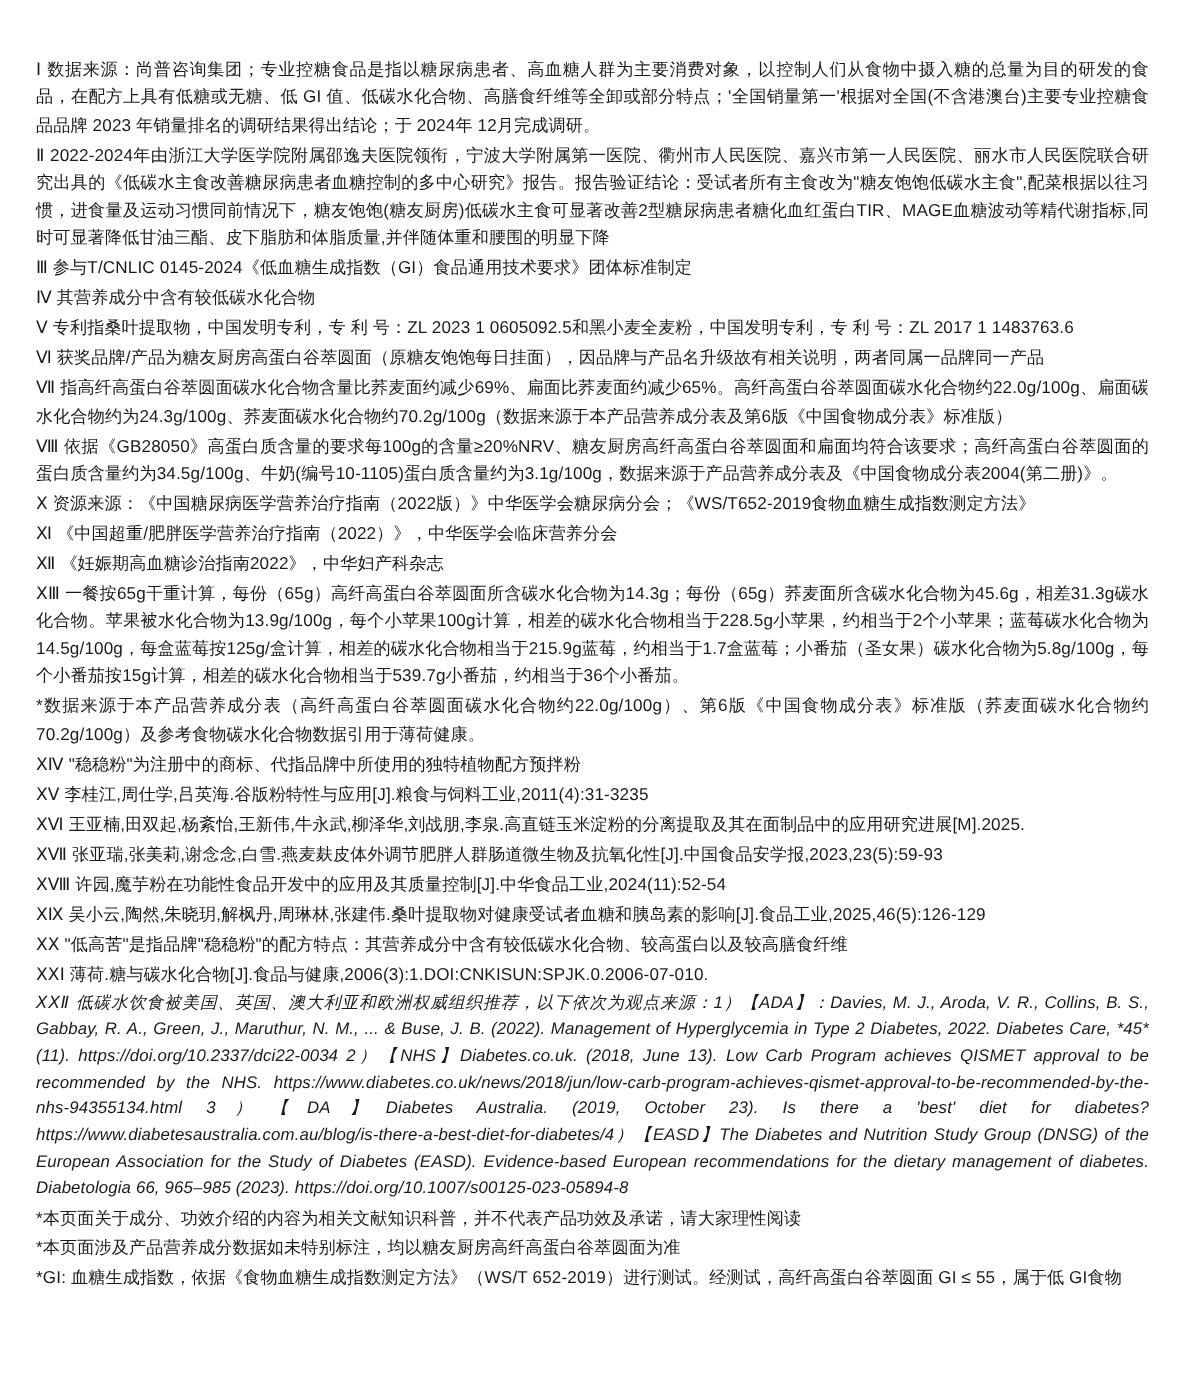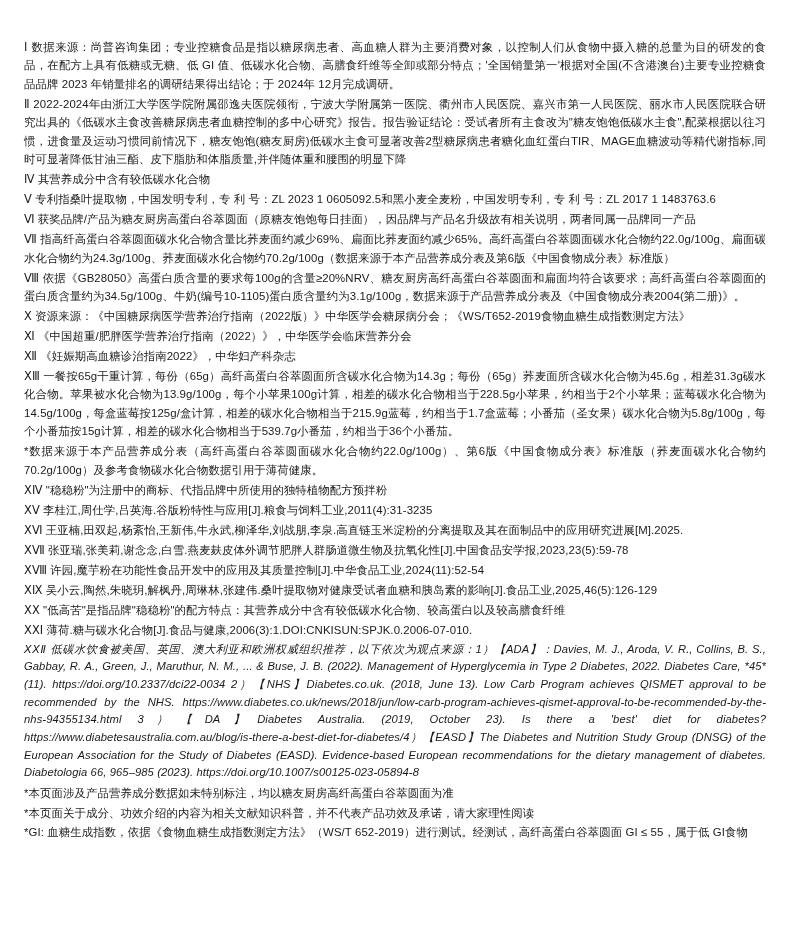--- a/index.html
+++ b/index.html
@@ -33,36 +33,37 @@
     font-style: italic;
   }
 </style>
 </head>
 <body>
 
 <div id="page">
   <div id="paragraph-list">
       <p class="para">Ⅰ 数据来源：尚普咨询集团；专业控糖食品是指以糖尿病患者、高血糖人群为主要消费对象，以控制人们从食物中摄入糖的总量为目的研发的食品，在配方上具有低糖或无糖、低 GI 值、低碳水化合物、高膳食纤维等全卸或部分特点；'全国销量第一'根据对全国(不含港澳台)主要专业控糖食品品牌 2023 年销量排名的调研结果得出结论；于 2024年 12月完成调研。</p>
       <p class="para">Ⅱ 2022-2024年由浙江大学医学院附属邵逸夫医院领衔，宁波大学附属第一医院、衢州市人民医院、嘉兴市第一人民医院、丽水市人民医院联合研究出具的《低碳水主食改善糖尿病患者血糖控制的多中心研究》报告。报告验证结论：受试者所有主食改为"糖友饱饱低碳水主食",配菜根据以往习惯，进食量及运动习惯同前情况下，糖友饱饱(糖友厨房)低碳水主食可显著改善2型糖尿病患者糖化血红蛋白TIR、MAGE血糖波动等精代谢指标,同时可显著降低甘油三酯、皮下脂肪和体脂质量,并伴随体重和腰围的明显下降</p>
+      <p class="para">Ⅲ 参与T/CNLIC 0145-2024《低血糖生成指数（GI）食品通用技术要求》团体标准制定</p>
       <p class="para">Ⅳ 其营养成分中含有较低碳水化合物</p>
       <p class="para">Ⅴ 专利指桑叶提取物，中国发明专利，专 利 号：ZL 2023 1 0605092.5和黑小麦全麦粉，中国发明专利，专 利 号：ZL 2017 1 1483763.6</p>
       <p class="para">Ⅵ 获奖品牌/产品为糖友厨房高蛋白谷萃圆面（原糖友饱饱每日挂面），因品牌与产品名升级故有相关说明，两者同属一品牌同一产品</p>
       <p class="para">Ⅶ 指高纤高蛋白谷萃圆面碳水化合物含量比荞麦面约减少69%、扁面比荞麦面约减少65%。高纤高蛋白谷萃圆面碳水化合物约22.0g/100g、扁面碳水化合物约为24.3g/100g、荞麦面碳水化合物约70.2g/100g（数据来源于本产品营养成分表及第6版《中国食物成分表》标准版）</p>
       <p class="para">Ⅷ 依据《GB28050》高蛋白质含量的要求每100g的含量≥20%NRV、糖友厨房高纤高蛋白谷萃圆面和扁面均符合该要求；高纤高蛋白谷萃圆面的蛋白质含量约为34.5g/100g、牛奶(编号10-1105)蛋白质含量约为3.1g/100g，数据来源于产品营养成分表及《中国食物成分表2004(第二册)》。</p>
       <p class="para">Ⅹ 资源来源：《中国糖尿病医学营养治疗指南（2022版）》中华医学会糖尿病分会；《WS/T652-2019食物血糖生成指数测定方法》</p>
       <p class="para">Ⅺ 《中国超重/肥胖医学营养治疗指南（2022）》，中华医学会临床营养分会</p>
       <p class="para">Ⅻ 《妊娠期高血糖诊治指南2022》，中华妇产科杂志</p>
       <p class="para">ⅩⅢ 一餐按65g干重计算，每份（65g）高纤高蛋白谷萃圆面所含碳水化合物为14.3g；每份（65g）荞麦面所含碳水化合物为45.6g，相差31.3g碳水化合物。苹果被水化合物为13.9g/100g，每个小苹果100g计算，相差的碳水化合物相当于228.5g小苹果，约相当于2个小苹果；蓝莓碳水化合物为14.5g/100g，每盒蓝莓按125g/盒计算，相差的碳水化合物相当于215.9g蓝莓，约相当于1.7盒蓝莓；小番茄（圣女果）碳水化合物为5.8g/100g，每个小番茄按15g计算，相差的碳水化合物相当于539.7g小番茄，约相当于36个小番茄。</p>
       <p class="para">*数据来源于本产品营养成分表（高纤高蛋白谷萃圆面碳水化合物约22.0g/100g）、第6版《中国食物成分表》标准版（荞麦面碳水化合物约70.2g/100g）及参考食物碳水化合物数据引用于薄荷健康。</p>
       <p class="para">ⅩⅣ "稳稳粉"为注册中的商标、代指品牌中所使用的独特植物配方预拌粉</p>
       <p class="para">ⅩⅤ 李桂江,周仕学,吕英海.谷版粉特性与应用[J].粮食与饲料工业,2011(4):31-3235</p>
       <p class="para">ⅩⅥ 王亚楠,田双起,杨紊怡,王新伟,牛永武,柳泽华,刘战朋,李泉.高直链玉米淀粉的分离提取及其在面制品中的应用研究进展[M].2025.</p>
-      <p class="para">ⅩⅦ 张亚瑞,张美莉,谢念念,白雪.燕麦麸皮体外调节肥胖人群肠道微生物及抗氧化性[J].中国食品安学报,2023,23(5):59-78</p>
+      <p class="para">ⅩⅦ 张亚瑞,张美莉,谢念念,白雪.燕麦麸皮体外调节肥胖人群肠道微生物及抗氧化性[J].中国食品安学报,2023,23(5):59-93</p>
       <p class="para">ⅩⅧ 许园,魔芋粉在功能性食品开发中的应用及其质量控制[J].中华食品工业,2024(11):52-54</p>
       <p class="para">ⅩⅨ 吴小云,陶然,朱晓玥,解枫丹,周琳林,张建伟.桑叶提取物对健康受试者血糖和胰岛素的影响[J].食品工业,2025,46(5):126-129</p>
       <p class="para">ⅩⅩ "低高苦"是指品牌"稳稳粉"的配方特点：其营养成分中含有较低碳水化合物、较高蛋白以及较高膳食纤维</p>
       <p class="para">ⅩⅩⅠ 薄荷.糖与碳水化合物[J].食品与健康,2006(3):1.DOI:CNKISUN:SPJK.0.2006-07-010.</p>
       <p class="para latin">ⅩⅩⅡ 低碳水饮食被美国、英国、澳大利亚和欧洲权威组织推荐，以下依次为观点来源：1）【ADA】：Davies, M. J., Aroda, V. R., Collins, B. S., Gabbay, R. A., Green, J., Maruthur, N. M., ... &amp; Buse, J. B. (2022). Management of Hyperglycemia in Type 2 Diabetes, 2022. Diabetes Care, *45*(11). https://doi.org/10.2337/dci22-0034 2）【NHS】Diabetes.co.uk. (2018, June 13). Low Carb Program achieves QISMET approval to be recommended by the NHS. https://www.diabetes.co.uk/news/2018/jun/low-carb-program-achieves-qismet-approval-to-be-recommended-by-the-nhs-94355134.html 3）【DA】Diabetes Australia. (2019, October 23). Is there a 'best' diet for diabetes? https://www.diabetesaustralia.com.au/blog/is-there-a-best-diet-for-diabetes/4）【EASD】The Diabetes and Nutrition Study Group (DNSG) of the European Association for the Study of Diabetes (EASD). Evidence-based European recommendations for the dietary management of diabetes. Diabetologia 66, 965–985 (2023). https://doi.org/10.1007/s00125-023-05894-8</p>
+      <p class="para">*本页面关于成分、功效介绍的内容为相关文献知识科普，并不代表产品功效及承诺，请大家理性阅读</p>
       <p class="para">*本页面涉及产品营养成分数据如未特别标注，均以糖友厨房高纤高蛋白谷萃圆面为准</p>
-      <p class="para">*本页面关于成分、功效介绍的内容为相关文献知识科普，并不代表产品功效及承诺，请大家理性阅读</p>
       <p class="para">*GI: 血糖生成指数，依据《食物血糖生成指数测定方法》（WS/T 652-2019）进行测试。经测试，高纤高蛋白谷萃圆面 GI ≤ 55，属于低 GI食物</p>
     </div>
 </div>
 
 </body></html>

